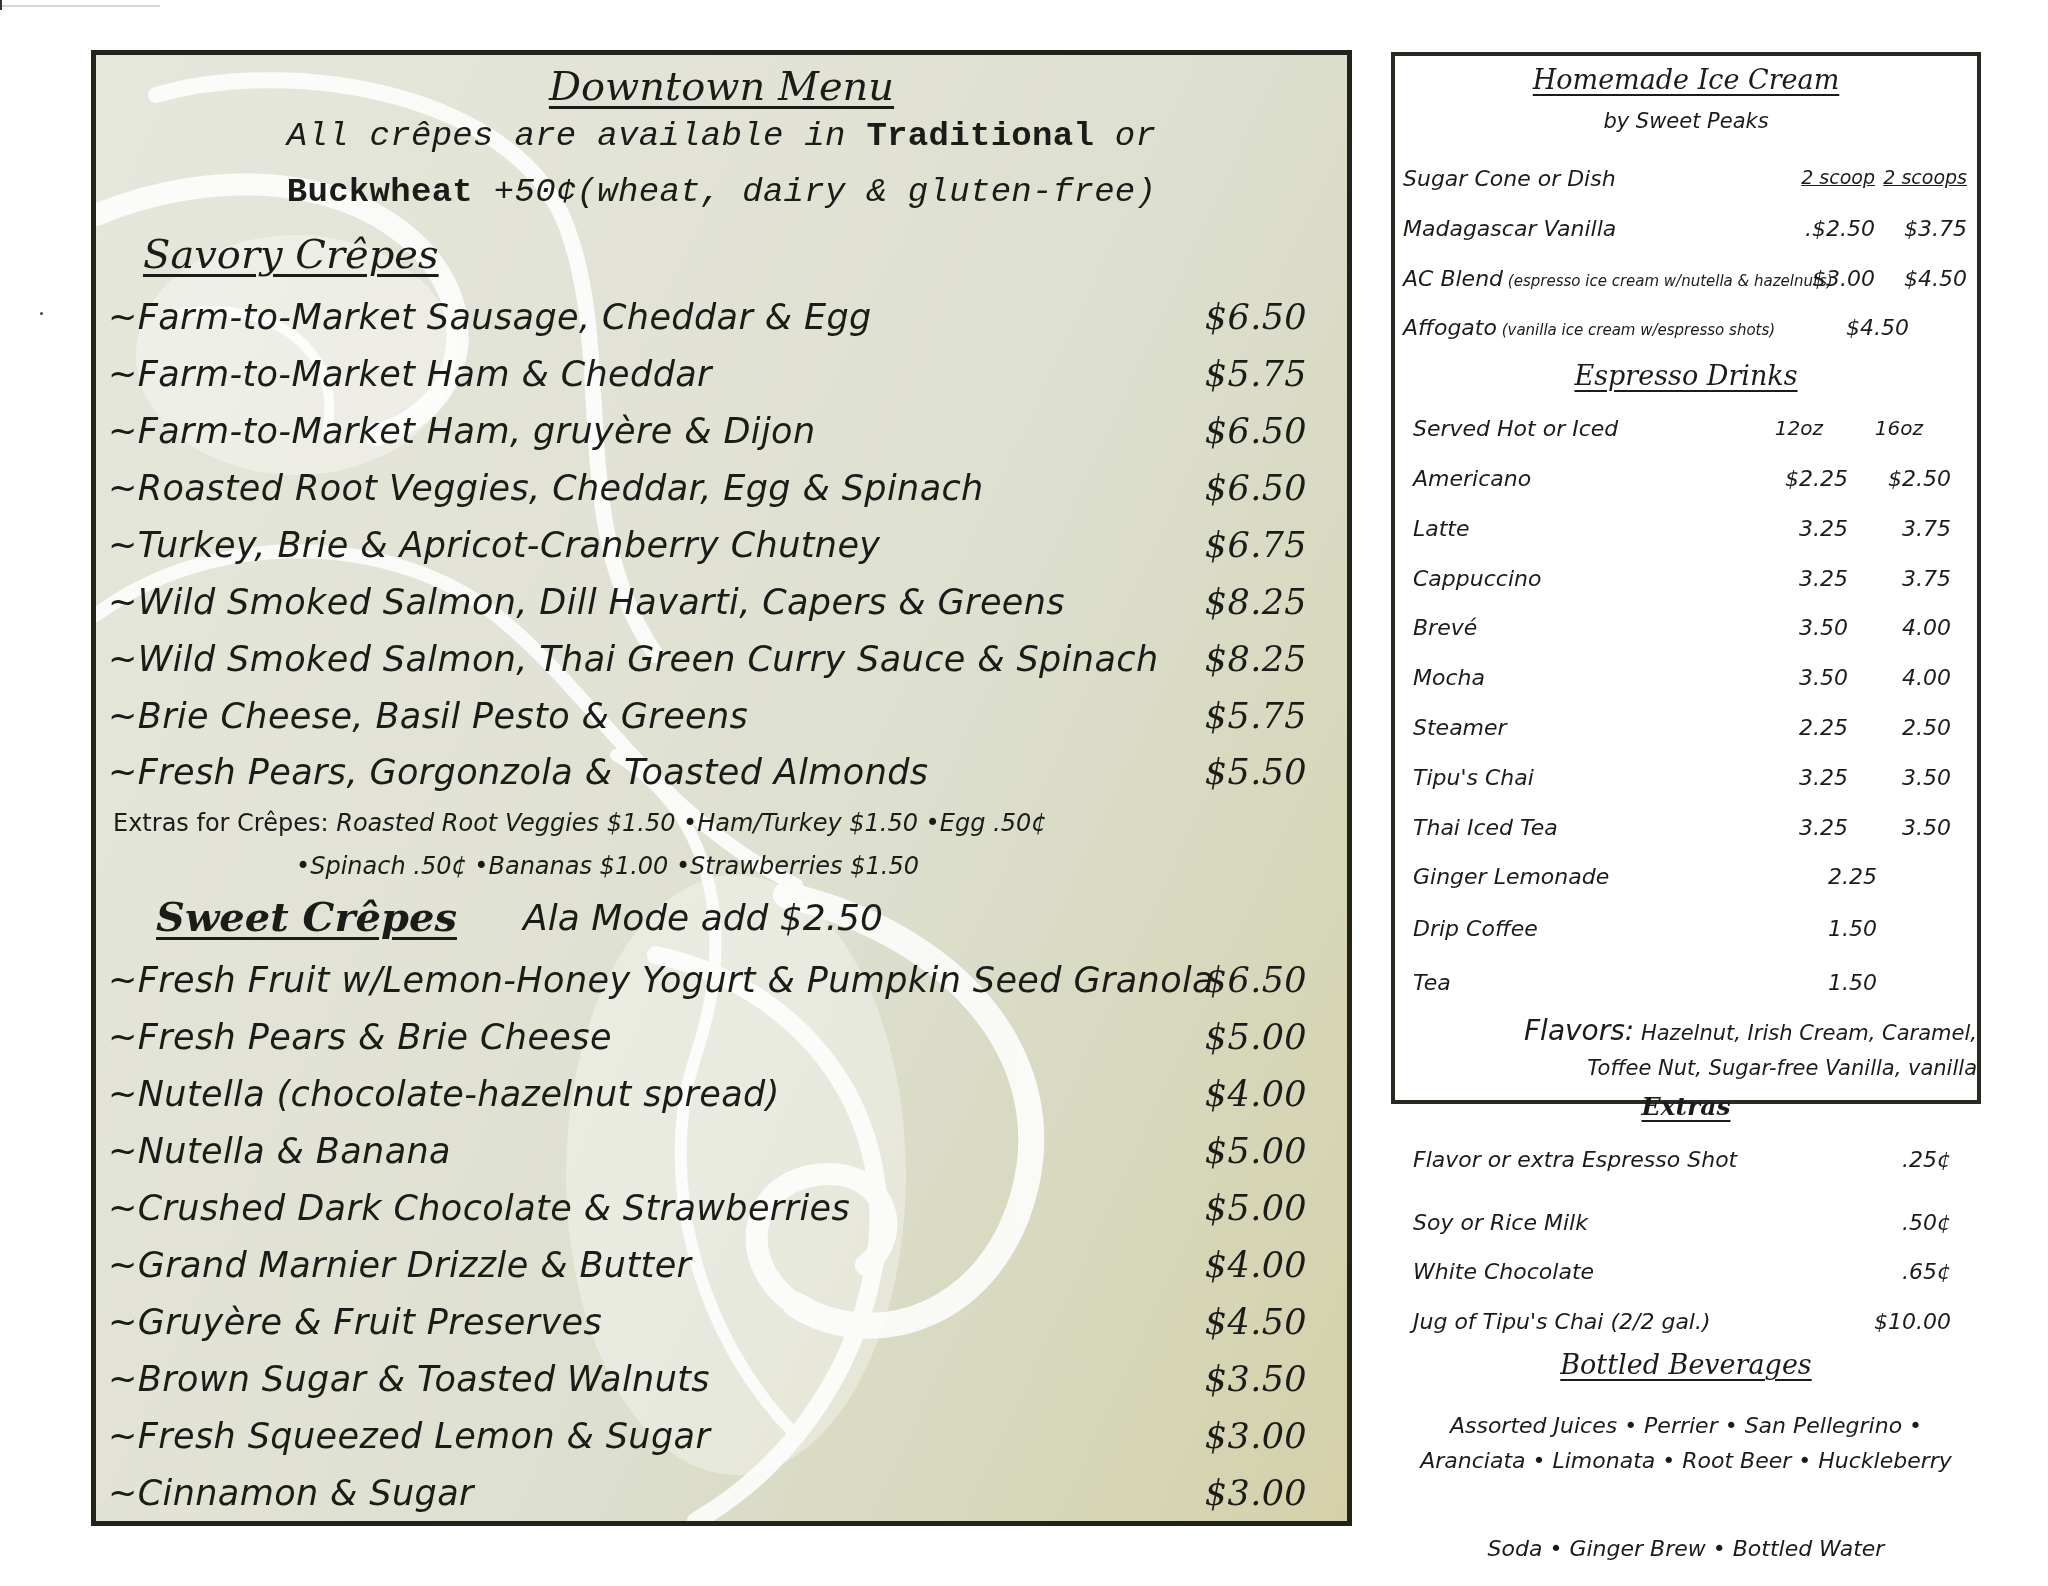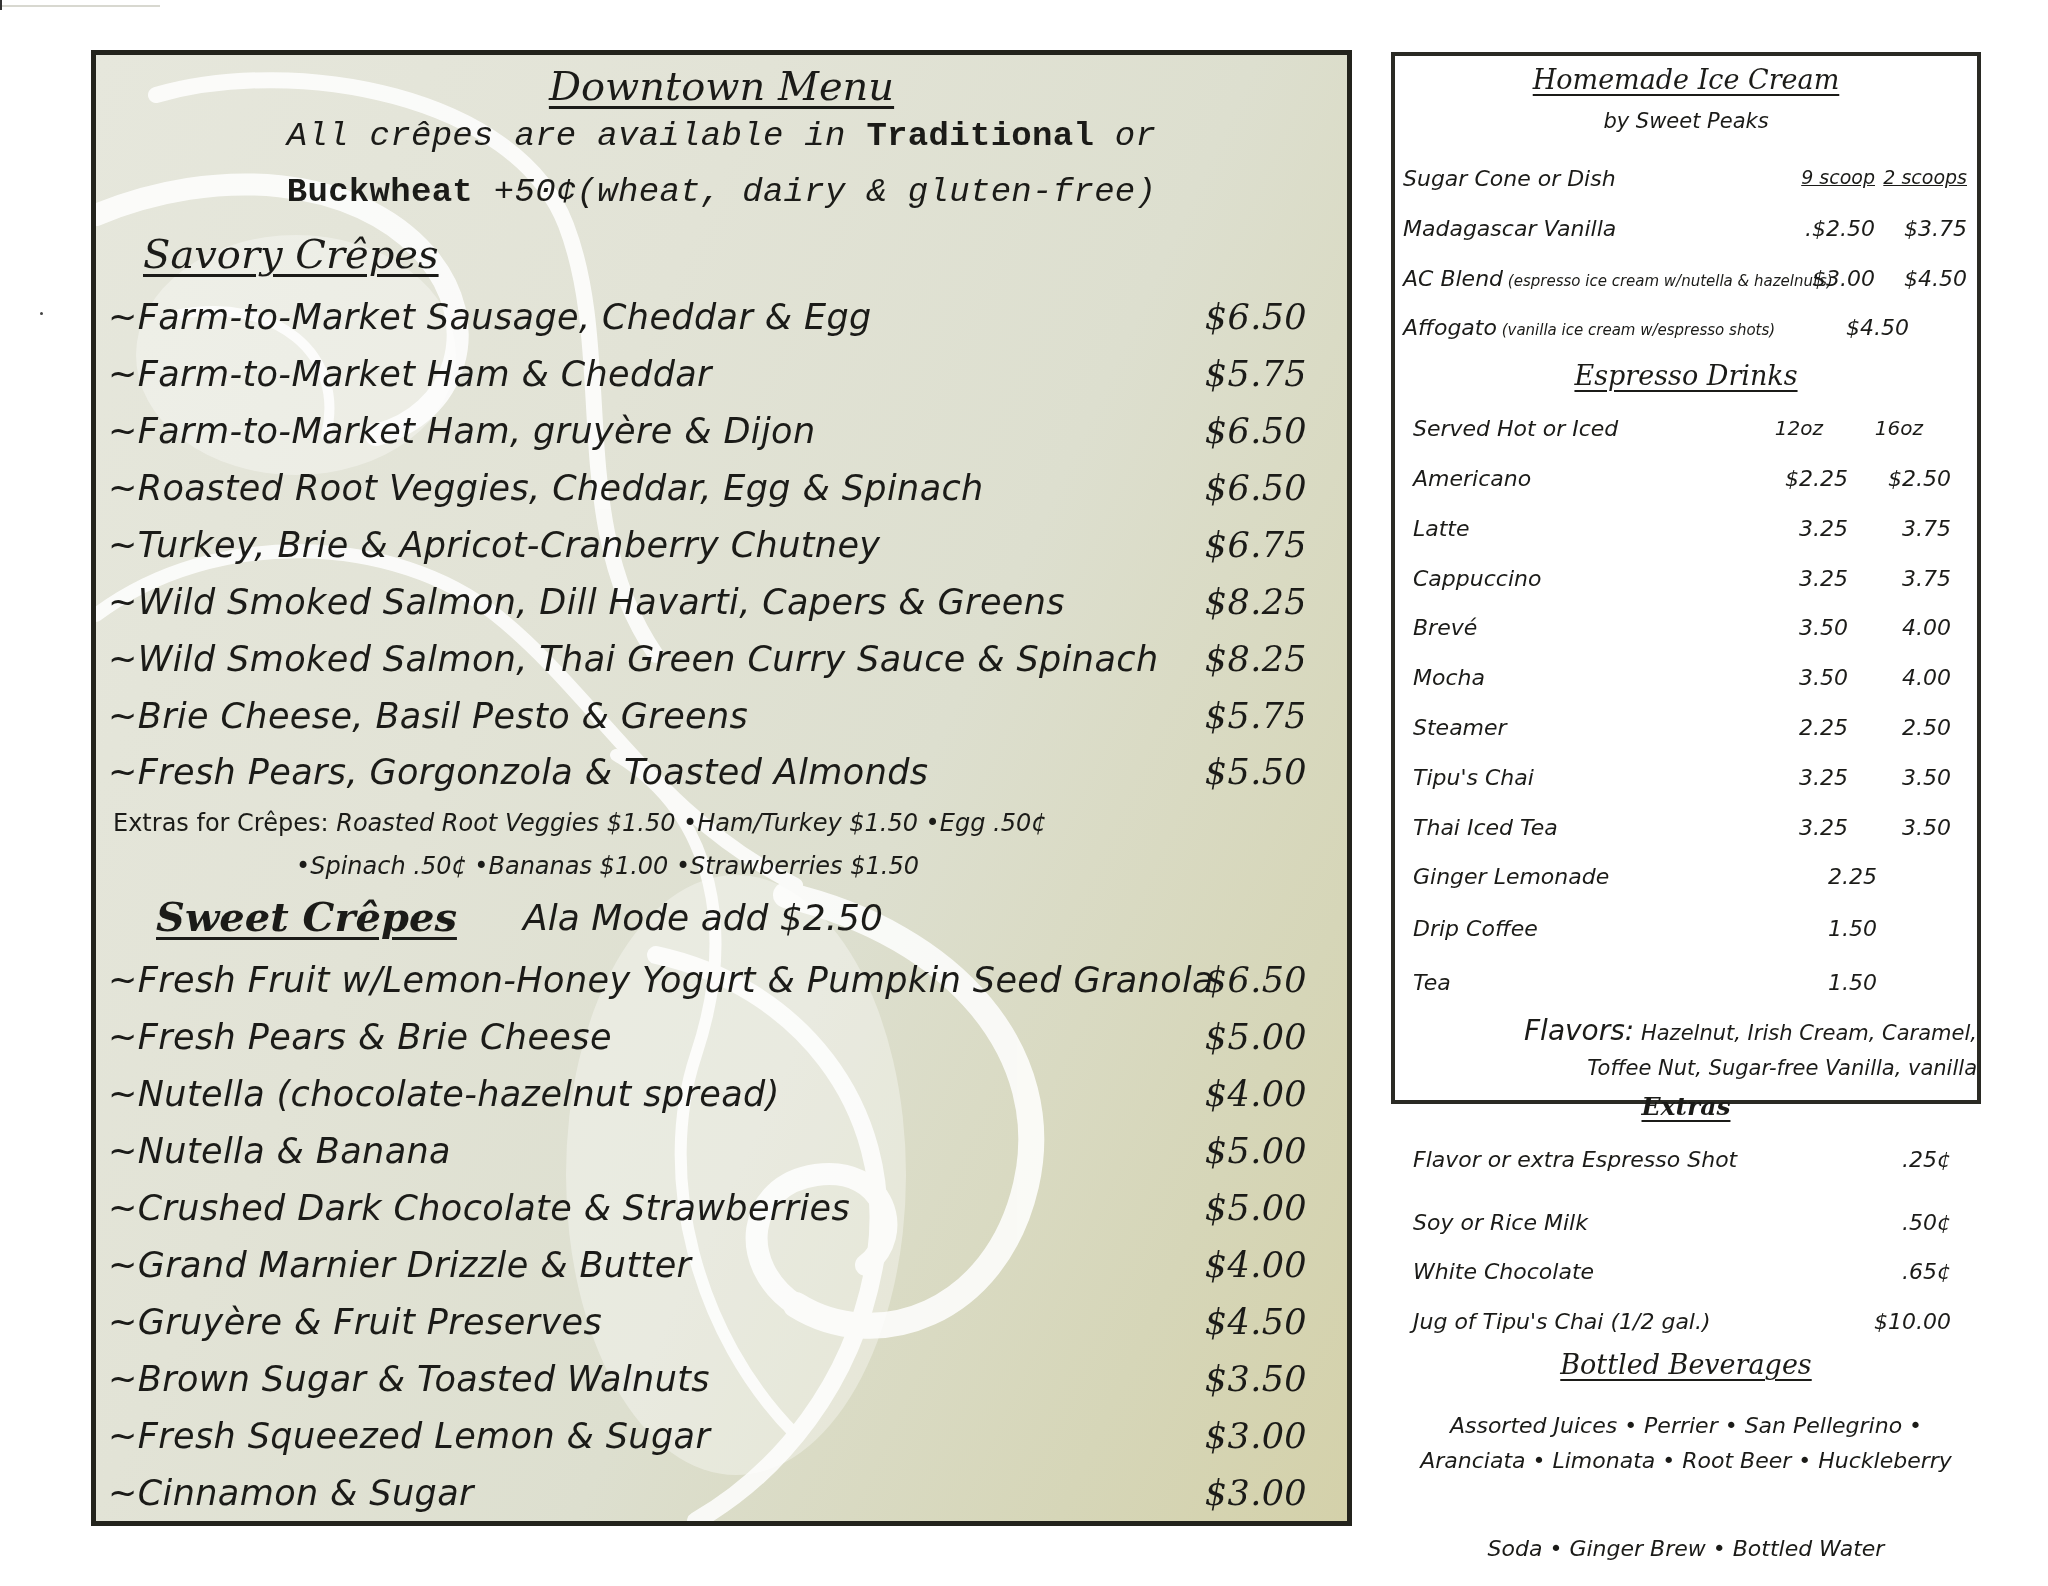--- a/index.html
+++ b/index.html
@@ -206,21 +206,21 @@
 </div>
 
 <div class="right-panel">
   <div class="rp-title" style="top:8px">
     <span>Homemade Ice Cream</span>
   </div>
   <div class="rp-sub" style="top:53px">by Sweet Peaks</div>
 
   <div class="rp-row" style="top:110px">
     <span class="n">Sugar Cone or Dish</span>
-    <span class="c1 underline" style="right:92px; font-size:19px">9 scoop</span>
+    <span class="c1 underline" style="right:92px; font-size:19px">2 scoop</span>
     <span class="c2 underline" style="font-size:19px">2 scoops</span>
   </div>
   <div class="rp-row" style="top:160px">
     <span class="n"><span>Madagascar Vanilla</span></span>
     <span class="c1" style="right:92px">.$2.50</span>
     <span class="c2">$3.75</span>
   </div>
   <div class="rp-row" style="top:210px">
     <span class="n"><span>AC Blend</span><small> (espresso ice cream w/nutella &amp; hazelnuts)</small></span>
     <span class="c1" style="right:92px">$3.00</span>
@@ -309,21 +309,21 @@
     </div>
   <div class="rp-row" style="top:1154px; left:18px; right:26px">
       <span class="n">Soy or Rice Milk</span>
       <span class="c2">.50¢</span>
     </div>
   <div class="rp-row" style="top:1203px; left:18px; right:26px">
       <span class="n">White Chocolate</span>
       <span class="c2">.65¢</span>
     </div>
   <div class="rp-row" style="top:1253px; left:18px; right:26px">
-      <span class="n">Jug of Tipu's Chai (1/2 gal.)</span>
+      <span class="n">Jug of Tipu's Chai (2/2 gal.)</span>
       <span class="c2">$10.00</span>
     </div>
 
   <div class="rp-title" style="top:1293px">
     <span>Bottled Beverages</span>
   </div>
   <div class="bev-line" style="top:1357px">Assorted Juices • Perrier • San Pellegrino •</div>
   <div class="bev-line" style="top:1392px">Aranciata • Limonata • Root Beer • Huckleberry</div>
   <div class="bev-line" style="top:1480px">Soda • Ginger Brew • Bottled Water</div>
 </div>

